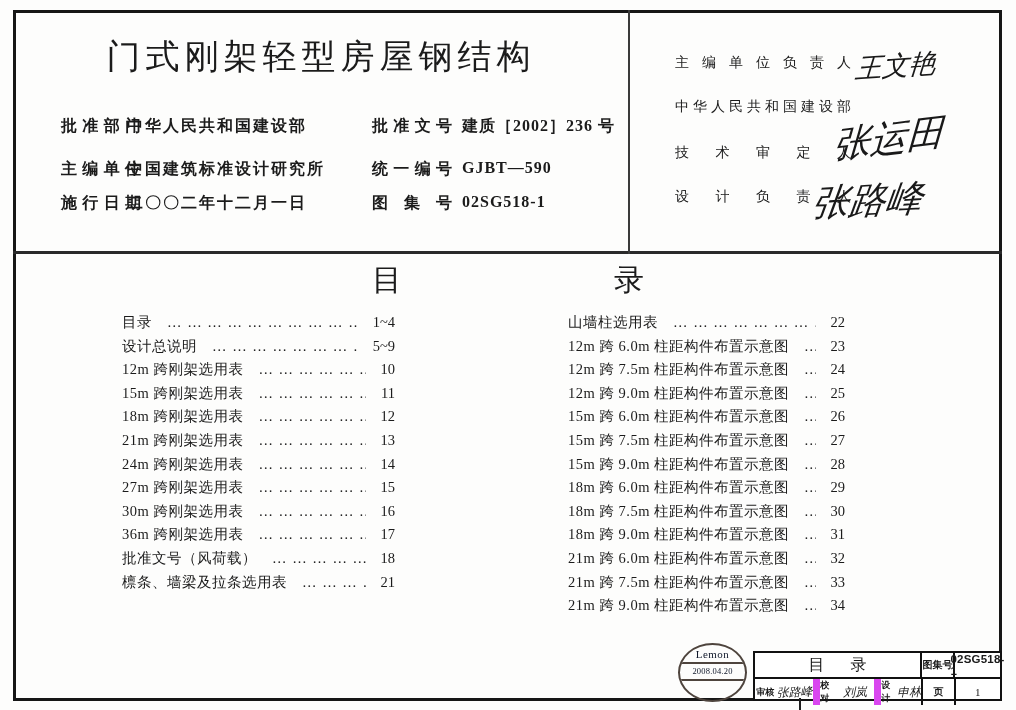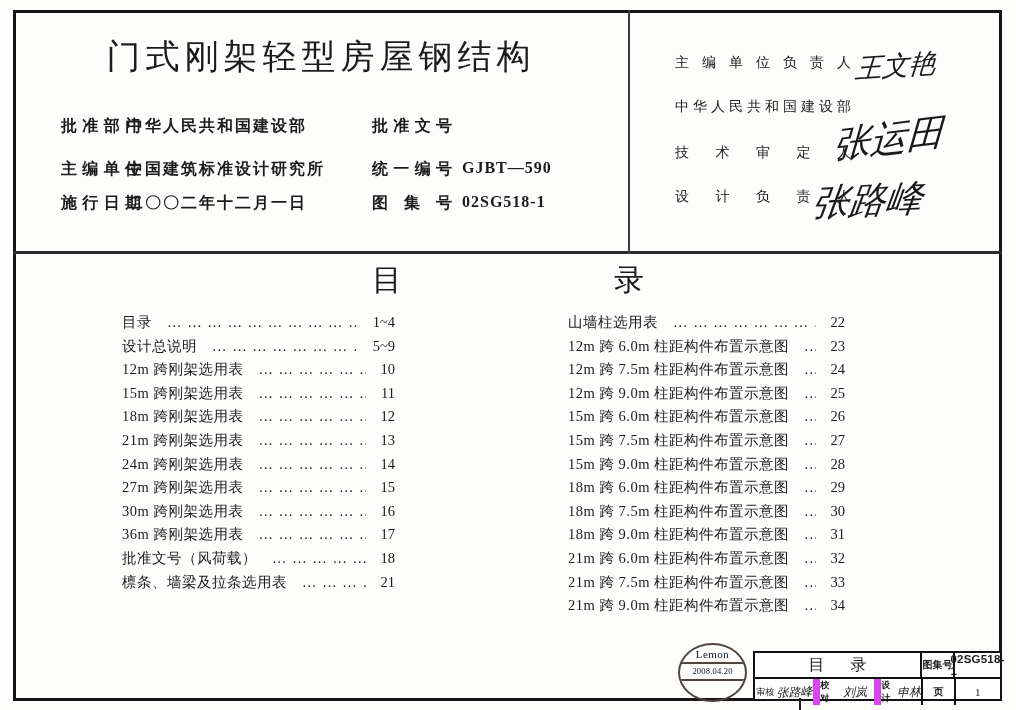--- a/index.html
+++ b/index.html
@@ -45,21 +45,21 @@
   .stamp-band{position:absolute;left:-3px;right:-3px;top:17px;height:15px;border-top:2px solid #4e443d;border-bottom:2px solid #4e443d;text-align:center;font-size:8.5px;line-height:14px;letter-spacing:0.2px;}
 
   
   .title-block{position:absolute;left:753px;top:651px;width:249px;height:50px;border:2px solid #111;box-sizing:border-box;background:#fff;z-index:5;display:flex;flex-direction:column;}
   .tb-row1{height:31px;display:flex;box-sizing:border-box;}
   .tb-row2{flex:1;display:flex;border-top:2px solid #111;box-sizing:border-box;font-size:9px;}
   .tb-sheet-title{flex:1;display:flex;align-items:center;justify-content:center;gap:26px;font-size:16px;font-weight:500;}
   .tb-atlas-label{width:33px;border-left:2px solid #111;box-sizing:border-box;display:flex;align-items:center;justify-content:center;font-size:10px;font-weight:600;}
   .tb-atlas-value{width:47px;border-left:2px solid #111;box-sizing:border-box;display:flex;align-items:center;justify-content:center;font-family:"Liberation Sans",sans-serif;font-weight:bold;font-size:11.5px;letter-spacing:0.2px;}
   .tb-cell{display:flex;align-items:center;justify-content:center;box-sizing:border-box;}
-  .tb-lab{width:21px;font-weight:400;}
+  .tb-lab{width:21px;font-weight:700;}
   .tb-lab-b{width:23px;border-left:7px solid #d946ef;font-weight:600;}
   .tb-sig{font-style:italic;font-size:12px;white-space:nowrap;overflow:visible;transform:rotate(-2deg);}
   .tb-sig-1{width:38px;}
   .tb-sig-2{width:39px;}
   .tb-sig-3{flex:1;}
   .tb-page-label{width:33px;border-left:2px solid #111;font-size:10px;font-weight:600;}
   .tb-page-value{width:47px;border-left:2px solid #111;font-size:11px;}
   .descender{position:absolute;left:799px;top:698px;width:2px;height:12px;background:#1c1c1c;z-index:7;}
 </style>
 </head>
@@ -69,20 +69,21 @@
   <div class="frame"></div>
   <div class="h-div"></div>
   <div class="v-div"></div>
 
   <h1 class="doc-title">门式刚架轻型房屋钢结构</h1>
 
   <div class="info-row r1">
     <span class="c-l1">批准部门</span>
     <span class="c-v1">中华人民共和国建设部</span>
     <span class="c-l2">批准文号</span>
+    <span class="c-v2">建质［2002］236 号</span>
   </div>
   <div class="info-row r2">
     <span class="c-l1">主编单位</span>
     <span class="c-v1">中国建筑标准设计研究所</span>
     <span class="c-l2">统一编号</span>
     <span class="c-v2">GJBT—590</span>
   </div>
   <div class="info-row r3">
     <span class="c-l1">施行日期</span>
     <span class="c-v1">二〇〇二年十二月一日</span>

